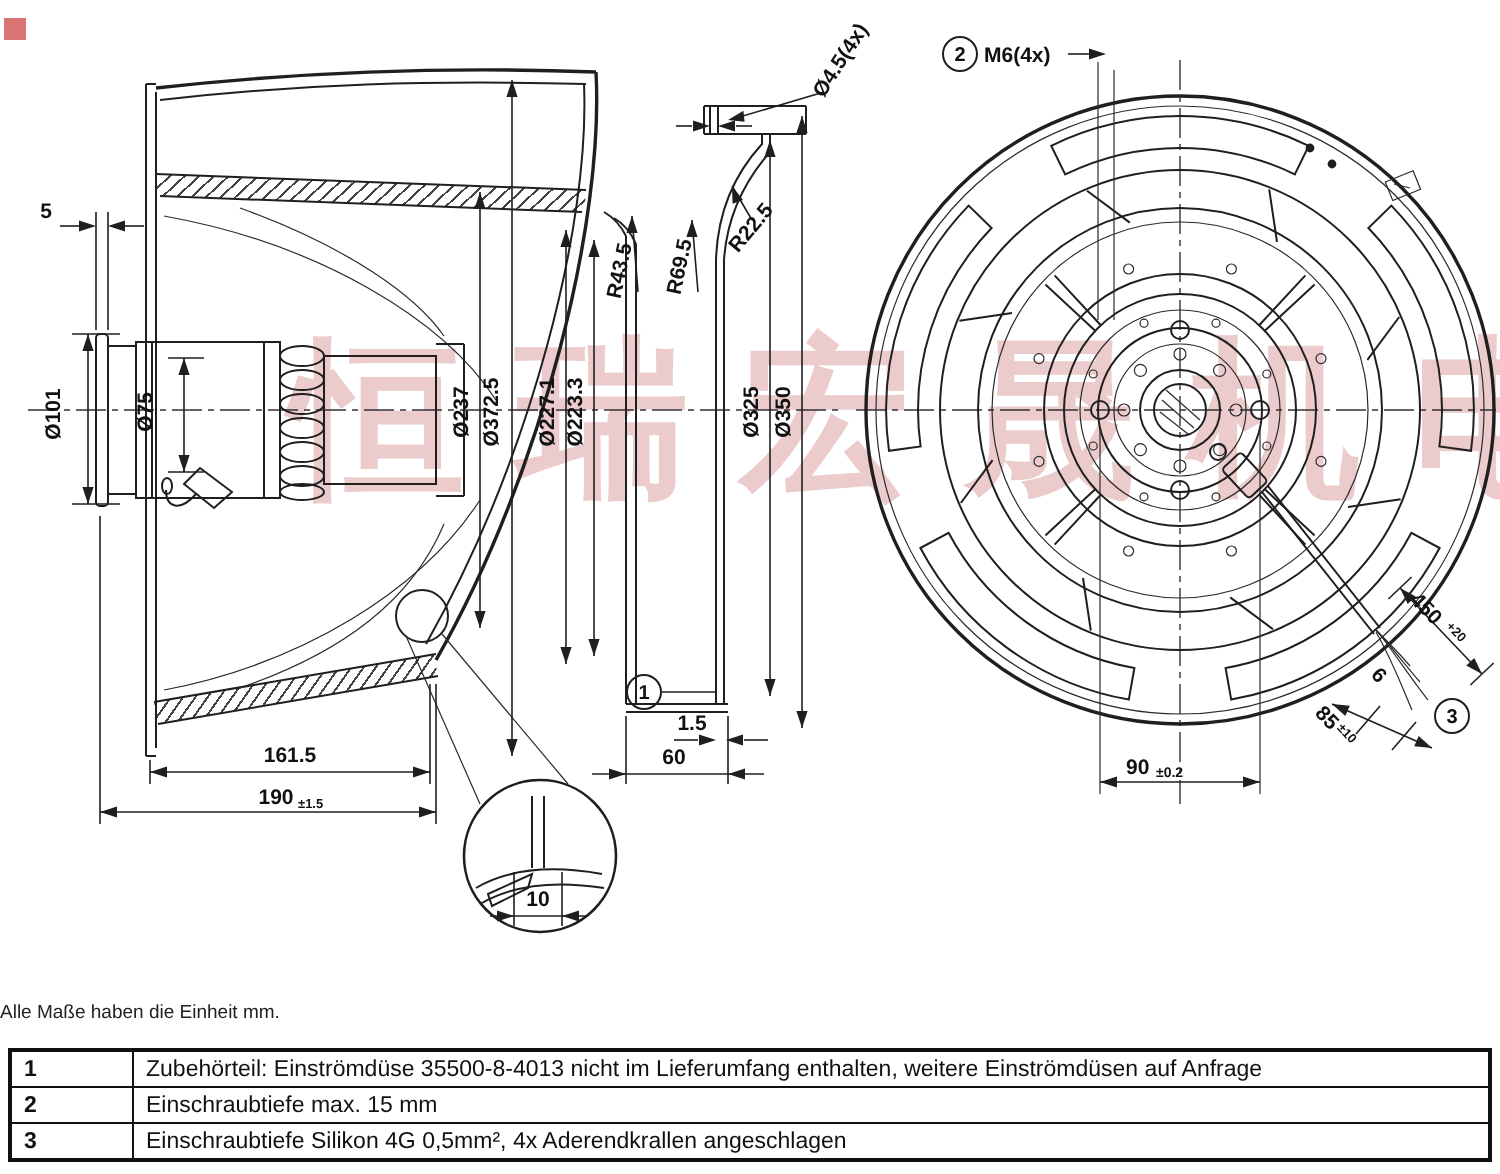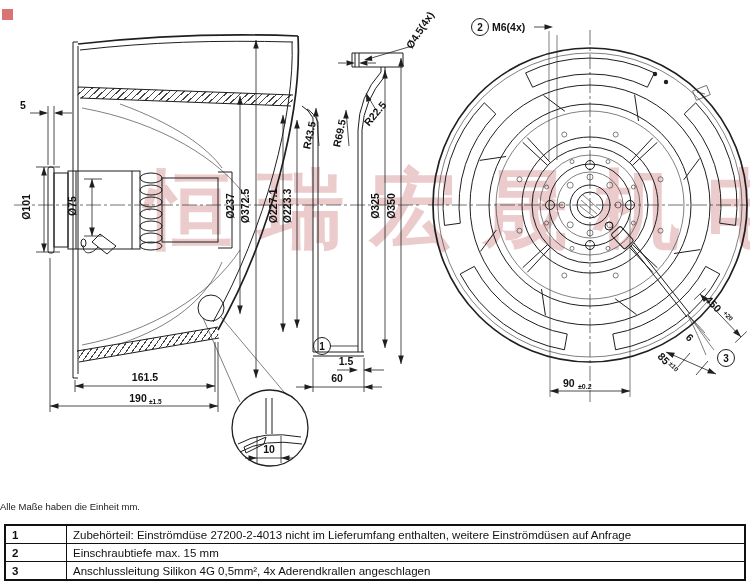--- a/index.html
+++ b/index.html
@@ -405,26 +405,26 @@
 
 <div class="hatchband" style="left:78px;top:87px;width:215px;height:11px;transform:rotate(2.1deg);"></div>
 <div class="hatchband" style="left:77px;top:351px;width:142px;height:11px;transform:rotate(-9.7deg);"></div>
 
 <div id="note">Alle Maße haben die Einheit mm.</div>
 
 <table id="ntable">
   <tbody>
         <tr>
     <td class="num">1</td>
-    <td>Zubehörteil: Einströmdüse 27200-2-4013 nicht im Lieferumfang enthalten, weitere Einströmdüsen auf Anfrage</td>
+    <td>Zubehörteil: Einströmdüse 35500-8-4013 nicht im Lieferumfang enthalten, weitere Einströmdüsen auf Anfrage</td>
   </tr>
   <tr>
     <td class="num">2</td>
     <td>Einschraubtiefe max. 15 mm</td>
   </tr>
   <tr>
     <td class="num">3</td>
-    <td>Anschlussleitung Silikon 4G 0,5mm², 4x Aderendkrallen angeschlagen</td>
+    <td>Einschraubtiefe Silikon 4G 0,5mm², 4x Aderendkrallen angeschlagen</td>
   </tr>
 </tbody>
     </table>
 
 </div>
 
 </body></html>

